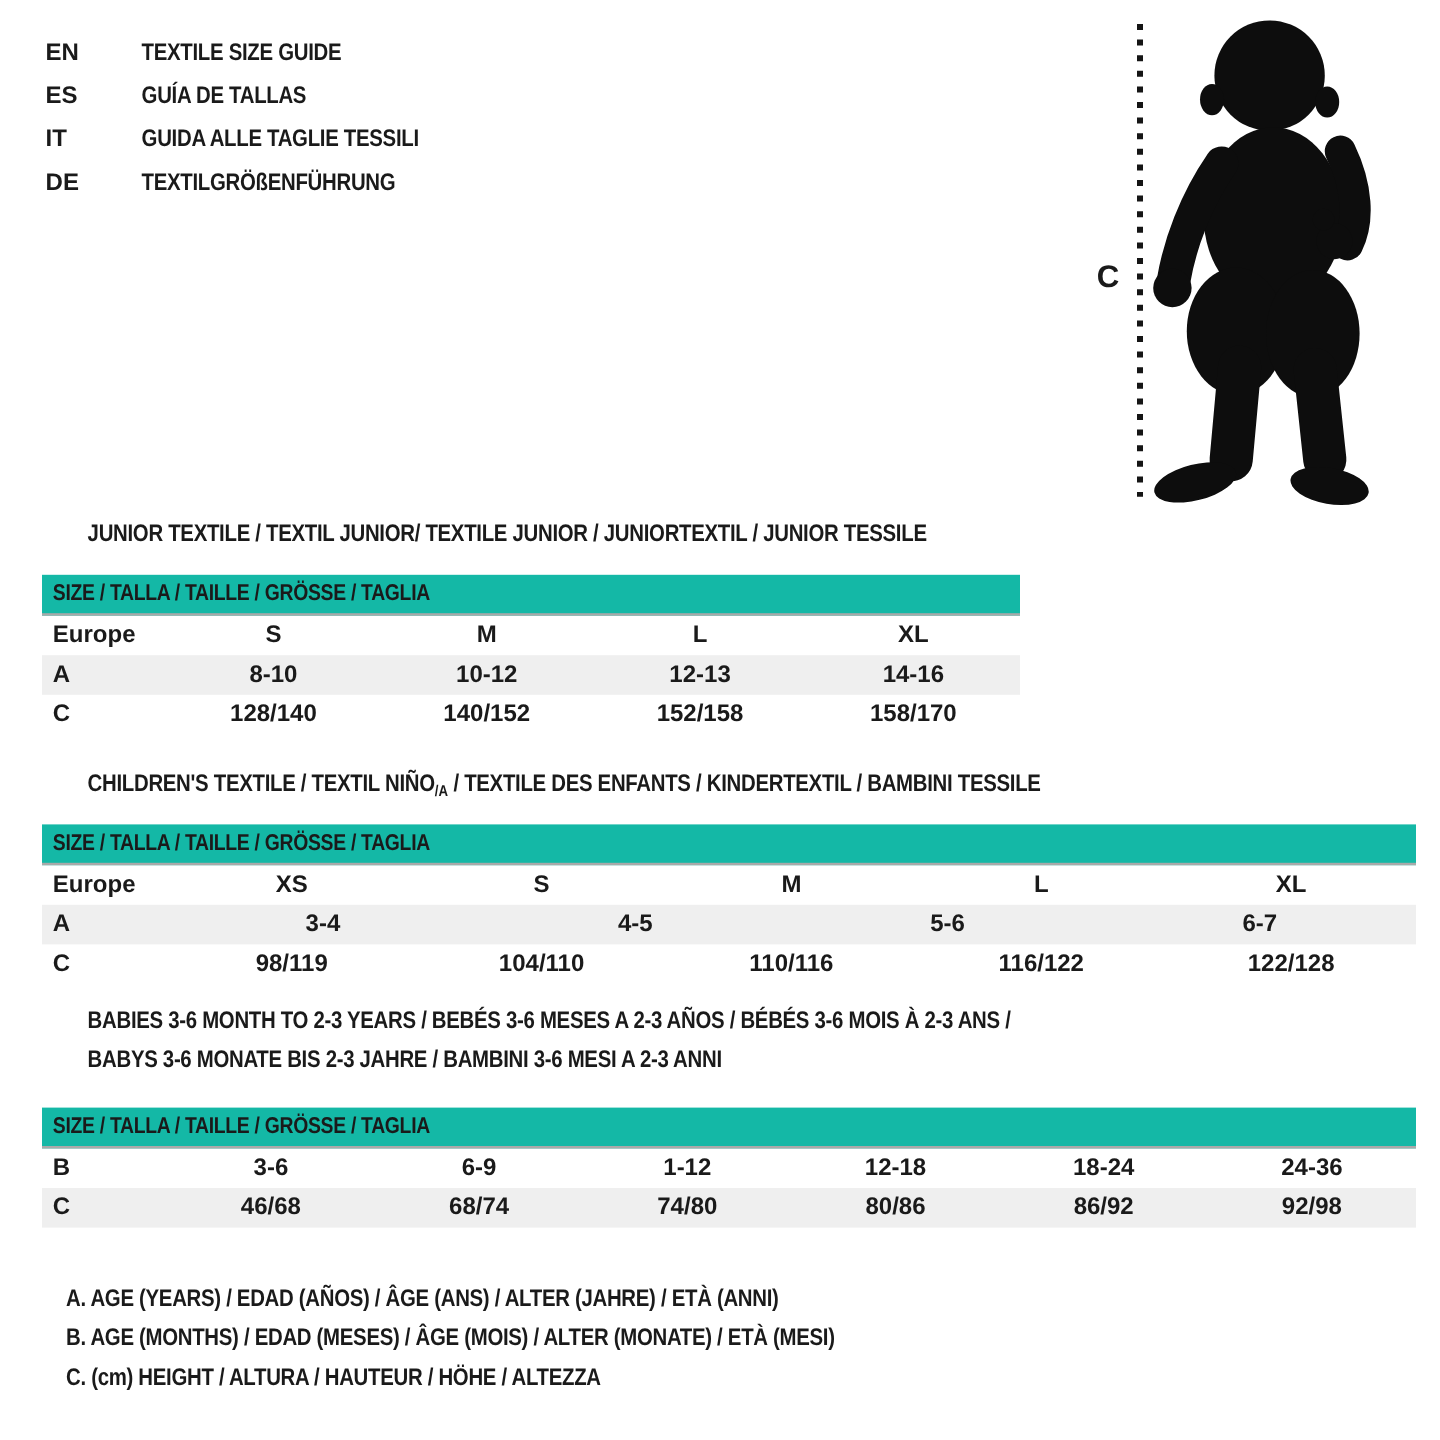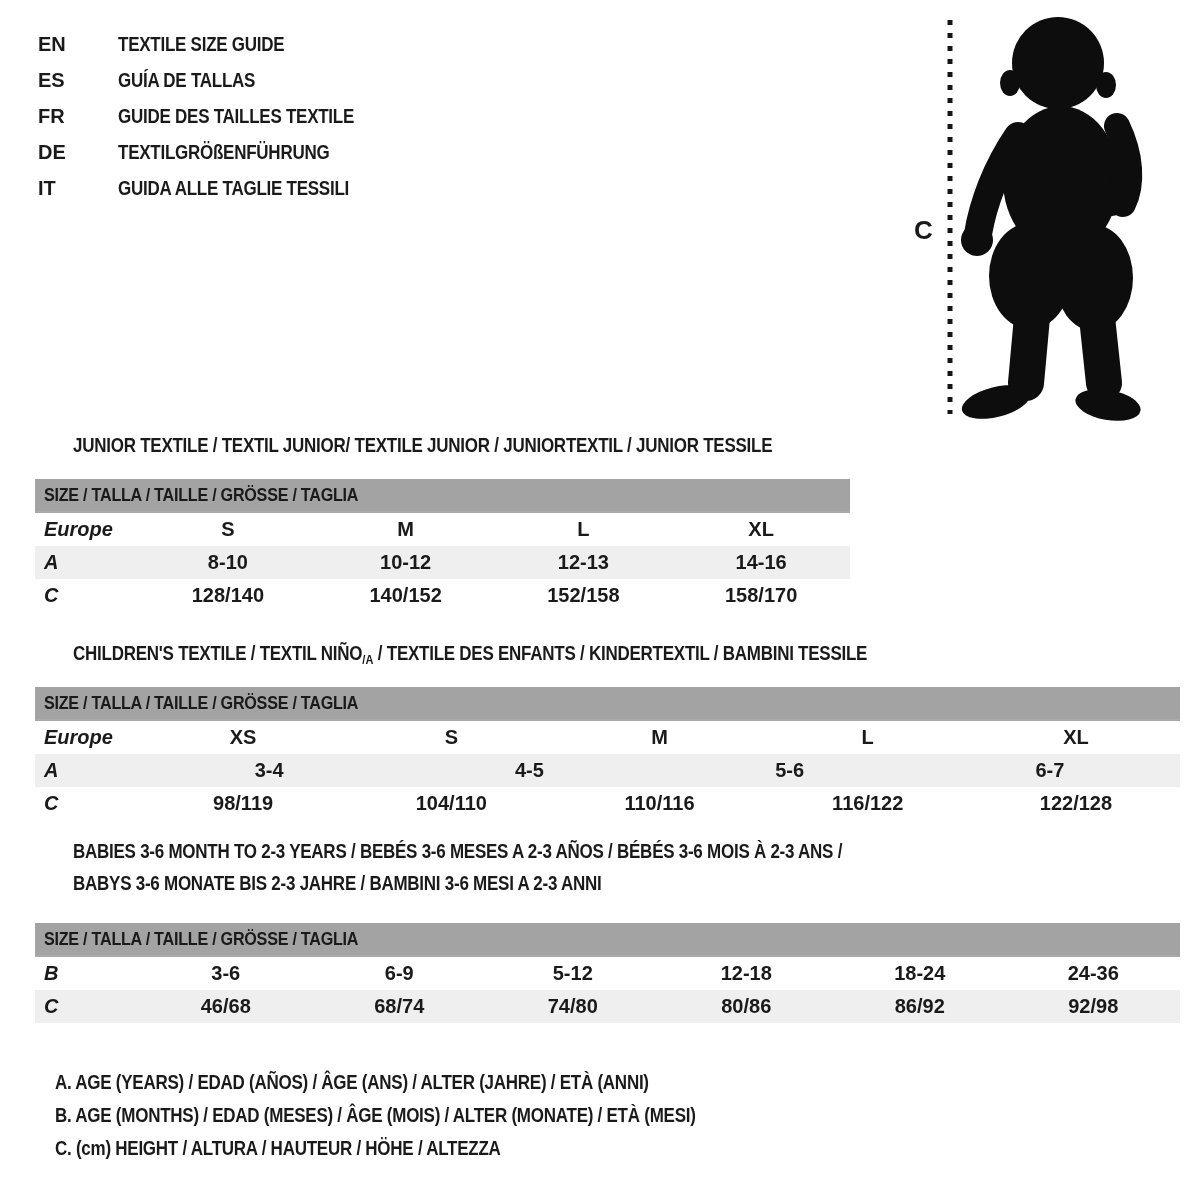--- a/index.html
+++ b/index.html
@@ -30,57 +30,53 @@
   .c-label { left:914px; top:216px; font-size:26px; line-height:28px; }
 
   
   .section-heading { font-size:20px; line-height:24px; white-space:nowrap;margin-left:38px; }
   .sub-a { font-size:13px; vertical-align:-4px; letter-spacing:0; }
 
   
   .size-table { background:#ffffff; }
   .thead {
     height:34px; line-height:31px;
-    background:#a3a3a3;
+    background:#14b8a6;
     border-bottom:2px solid #a9a9a9;
     padding-left:9px;
     font-size:19px;
   }
   .trow { display:flex; height:33px; line-height:33px; font-size:20px; }
   .trow.alt { background:#efefef; }
-  .tlabel { flex:0 0 104px; padding-left:9px; text-align:left;font-style:italic; }
+  .tlabel { flex:0 0 104px; padding-left:9px; text-align:left; }
   .tcell { flex:1 1 0; text-align:center; }
 
   
   .legend { left:35px; top:1066px;margin-left:20px; }
   .legend-line { height:33px; line-height:33px; font-size:20px; }
 </style>
 </head>
 <body>
 
 <div class="abs lang-list">
   <div class="lang-row">
     <span class="lang-code">EN</span>
     <span class="cond">TEXTILE SIZE GUIDE</span>
   </div>
   <div class="lang-row">
     <span class="lang-code">ES</span>
     <span class="cond">GUÍA DE TALLAS</span>
   </div>
   <div class="lang-row">
-    <span class="lang-code">FR</span>
-    <span class="cond">GUIDE DES TAILLES TEXTILE</span>
+    <span class="lang-code">IT</span>
+    <span class="cond">GUIDA ALLE TAGLIE TESSILI</span>
   </div>
   <div class="lang-row">
     <span class="lang-code">DE</span>
     <span class="cond">TEXTILGRÖßENFÜHRUNG</span>
-  </div>
-  <div class="lang-row">
-    <span class="lang-code">IT</span>
-    <span class="cond">GUIDA ALLE TAGLIE TESSILI</span>
   </div>
 </div>
 
 <svg class="abs figure-svg" width="250" height="415" viewBox="0 0 250 415">
   <line x1="50" y1="12" x2="50" y2="406" stroke="#151515" stroke-width="5" stroke-dasharray="5 8"></line>
   <g fill="#0d0d0d">
     <circle cx="158" cy="55" r="46"></circle>
     <ellipse cx="110" cy="75" rx="10" ry="13"></ellipse>
     <ellipse cx="206" cy="77" rx="10" ry="13"></ellipse>
     <ellipse cx="161" cy="172" rx="58" ry="74"></ellipse>
@@ -168,21 +164,21 @@
   <span class="cond">BABYS 3-6 MONATE BIS 2-3 JAHRE / BAMBINI 3-6 MESI A 2-3 ANNI</span>
 </div>
 <div class="abs size-table" style="left:35px; top:923px; width:1145px;">
   <div class="thead">
     <span class="cond">SIZE / TALLA / TAILLE / GRÖSSE / TAGLIA</span>
   </div>
   <div class="trow">
     <span class="tlabel">B</span>
     <span class="tcell">3-6</span>
     <span class="tcell">6-9</span>
-    <span class="tcell">5-12</span>
+    <span class="tcell">1-12</span>
     <span class="tcell">12-18</span>
     <span class="tcell">18-24</span>
     <span class="tcell">24-36</span>
   </div>
   <div class="trow alt">
     <span class="tlabel">C</span>
     <span class="tcell">46/68</span>
     <span class="tcell">68/74</span>
     <span class="tcell">74/80</span>
     <span class="tcell">80/86</span>

